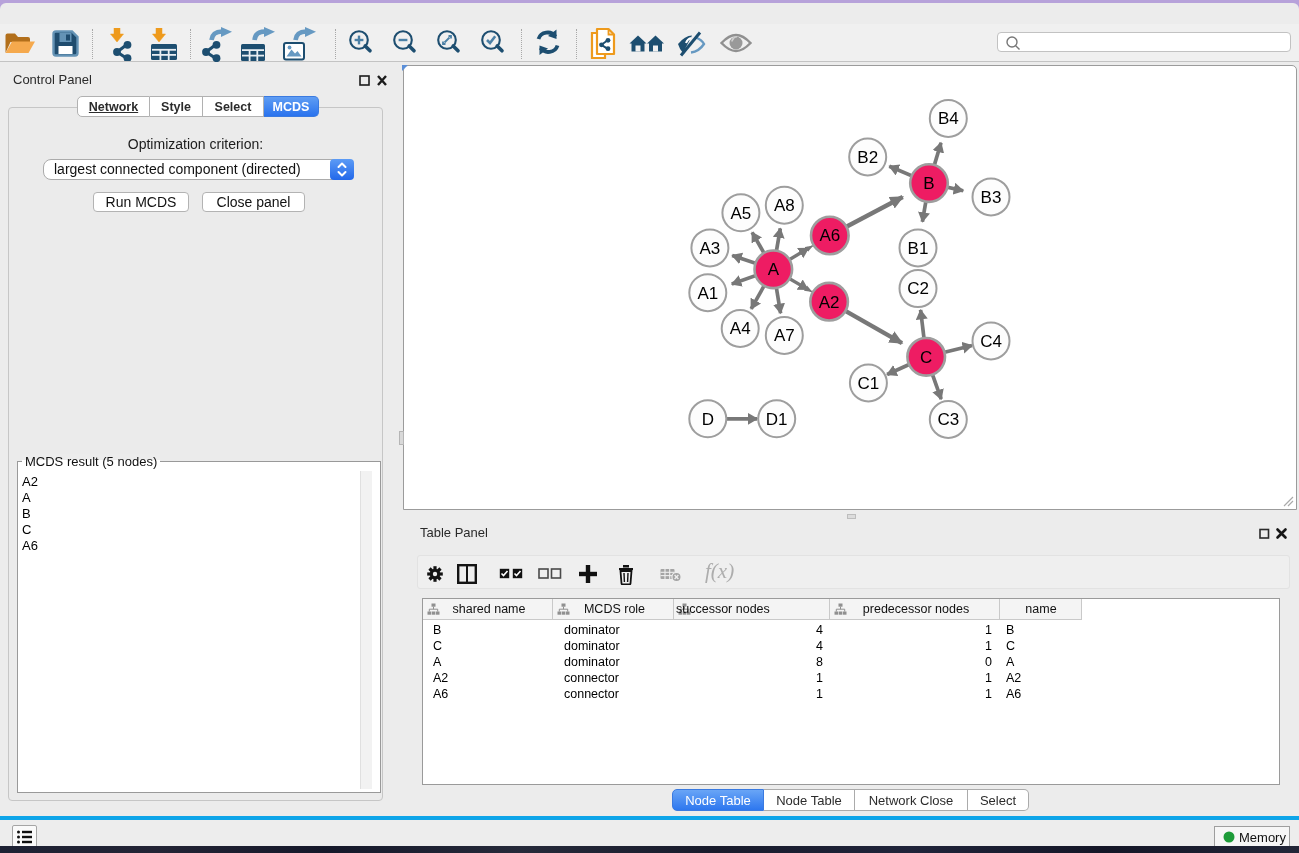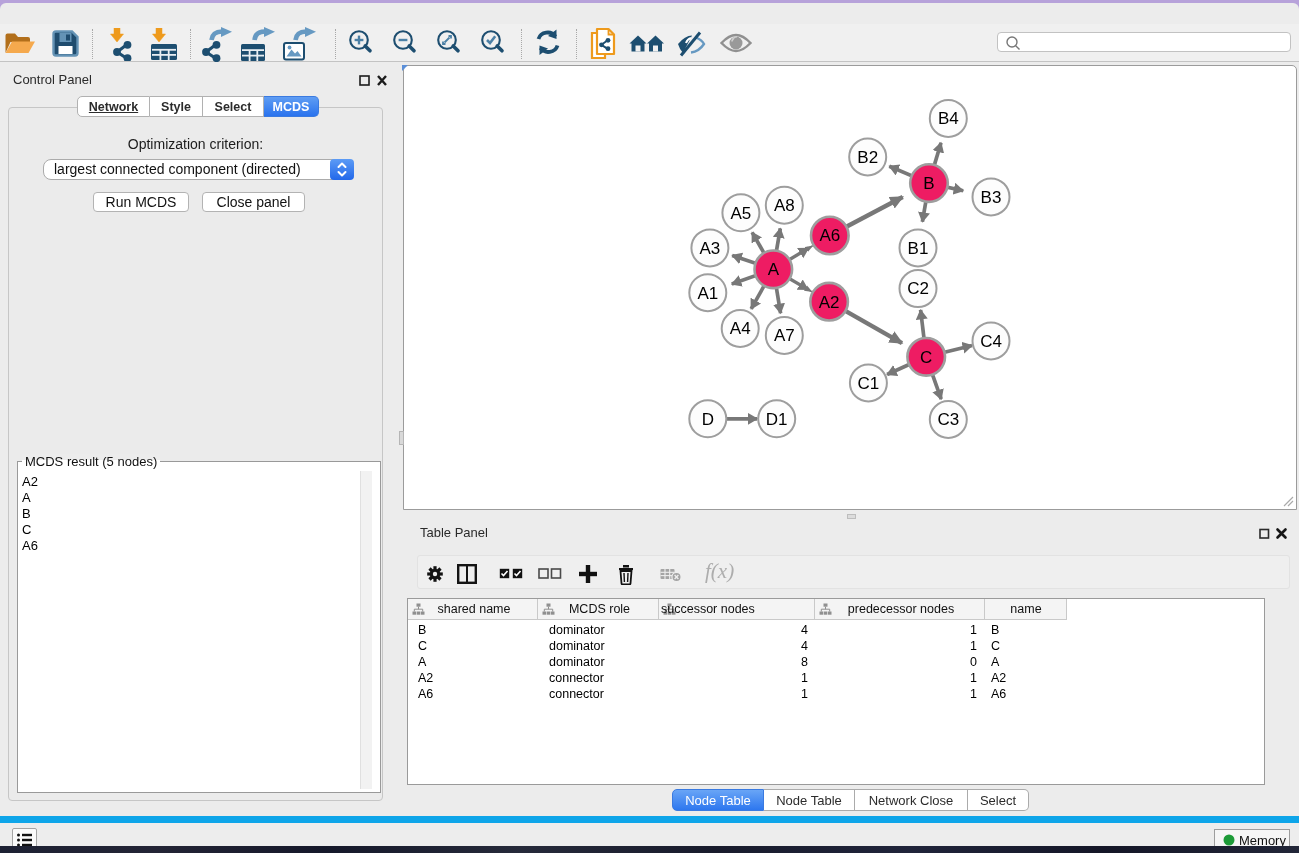--- a/index.html
+++ b/index.html
@@ -31,30 +31,30 @@
 #gblist { position:absolute; left:4px; top:12px; font-size:13px; color:#000; line-height:16px; }
 #gbscroll { position:absolute; right:8px; top:9px; width:12px; height:318px; background:#f2f2f2; border-left:1px solid #e0e0e0; }
 
 #nw { position:absolute; left:403px; top:62px; width:894px; height:445px; background:#fff; border:1px solid #9b9b9b; border-radius:5px 5px 0 0; }
 #nwtitle { position:absolute; left:0; top:0; width:100%; height:21px; background:linear-gradient(#eaeaea,#d2d2d2); border-bottom:1px solid #ababab; border-radius:5px 5px 0 0; }
 #nwname { position:absolute; top:3px; width:100%; text-align:center; font-size:13px; color:#1e1e1e; }
 
 #tp { position:absolute; left:391px; top:519px; width:908px; height:294px; background:#ececec; }
 #tp-title { position:absolute; left:29px; top:3px; font-size:13px; color:#2a2a2a; }
 #tbtool { position:absolute; left:26px; top:33px; width:873px; height:34px; background:#efefef; border:1px solid #e2e2e2; border-radius:3px; }
-#table { position:absolute; left:16px; top:76px; width:858px; height:187px; background:#fff; border:1px solid #9a9a9a; }
+#table { position:absolute; left:31px; top:76px; width:858px; height:187px; background:#fff; border:1px solid #9a9a9a; }
 .hcell { position:absolute; top:0; height:21px; background:#f4f4f4; border-right:1px solid #c9c9c9; border-bottom:1px solid #c9c9c9; font-size:12.5px; color:#111; }
 .hcell span { position:absolute; top:3px; }
 .rowtxt { position:absolute; font-size:12.5px; color:#000; }
 #btabs { position:absolute; left:281px; top:267px; height:22px; display:flex; }
 #btabs div { height:22px; line-height:21px; font-size:13px; color:#2c2c2c; text-align:center; background:#fff; border:1px solid #ababab; border-left:none; }
 #btabs div.sel { background:linear-gradient(#69a5f6,#2d77ef); color:#fff; border:1px solid #3a7ae0; border-radius:5px 0 0 5px; }
 #btabs div:last-child { border-radius:0 5px 5px 0; }
 
-#status { position:absolute; left:0; top:813px; width:1299px; height:30px; background:#ededed; border-top:7px solid #0ea5e9; }
+#status { position:absolute; left:0; top:813px; width:1299px; height:30px; background:#ededed; border-top:4px solid #0ea5e9; }
 #memory { position:absolute; left:1214px; top:6px; width:76px; height:22px; background:#f6f6f6; border:1px solid #9e9e9e; font-size:13px; color:#111; }
 #listbtn { position:absolute; left:12px; top:5px; width:25px; height:24px; background:#fafafa; border:1px solid #a5a5a5; border-radius:2px; }
 .wc { position:absolute; top:0; }
 </style></head>
 <body>
 <div id="win">
   <div id="toolbar">
     <svg width="34" height="28" style="position:absolute;left:3px;top:5px" viewBox="0 0 34 28">
         <path d="M2.5 24 L2.5 6.5 Q2.5 4.5 4.5 4.5 L12 4.5 L15 8 L25 8 Q27 8 27 10 L27 13 L7.5 13 Z" fill="#b26f1b"></path>
         <path d="M2.5 24 L9 12.5 L32 12.5 L25.5 24 Z" fill="#f5a94d"></path>

